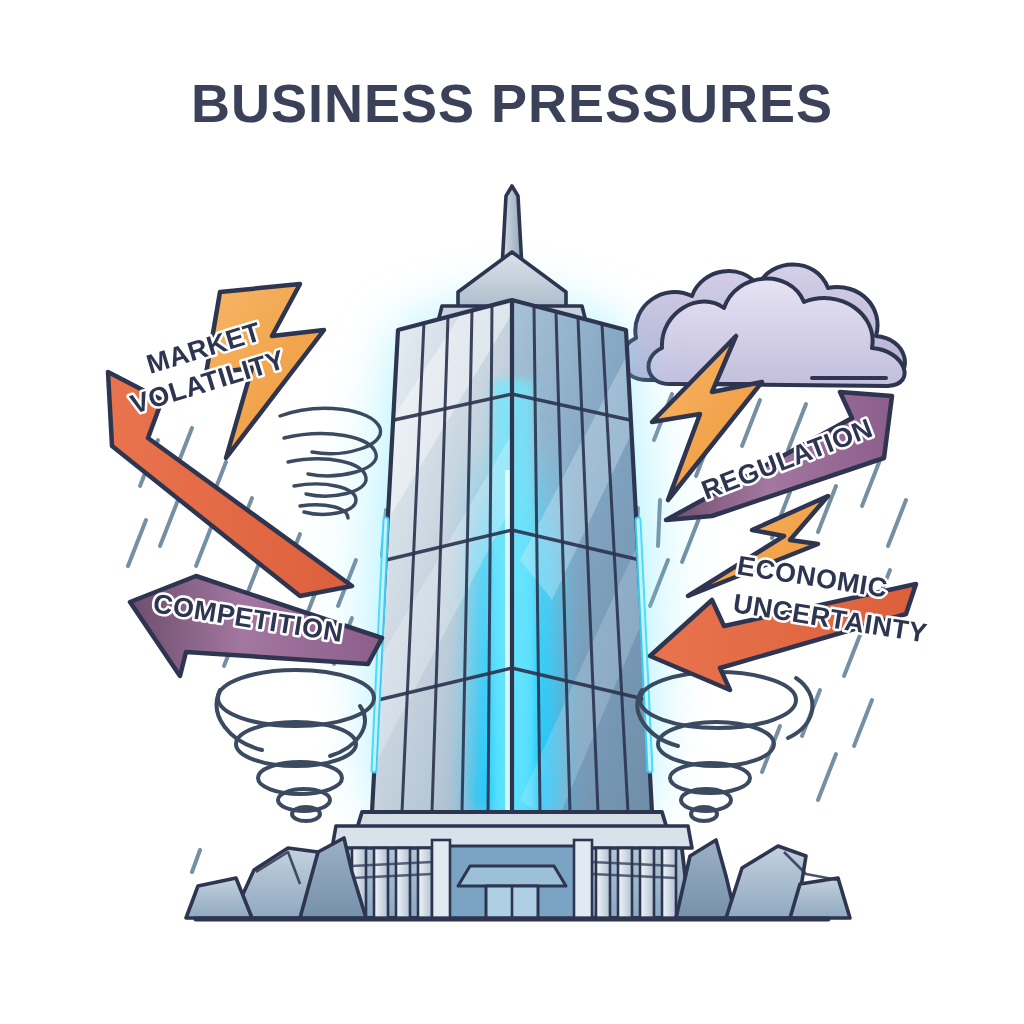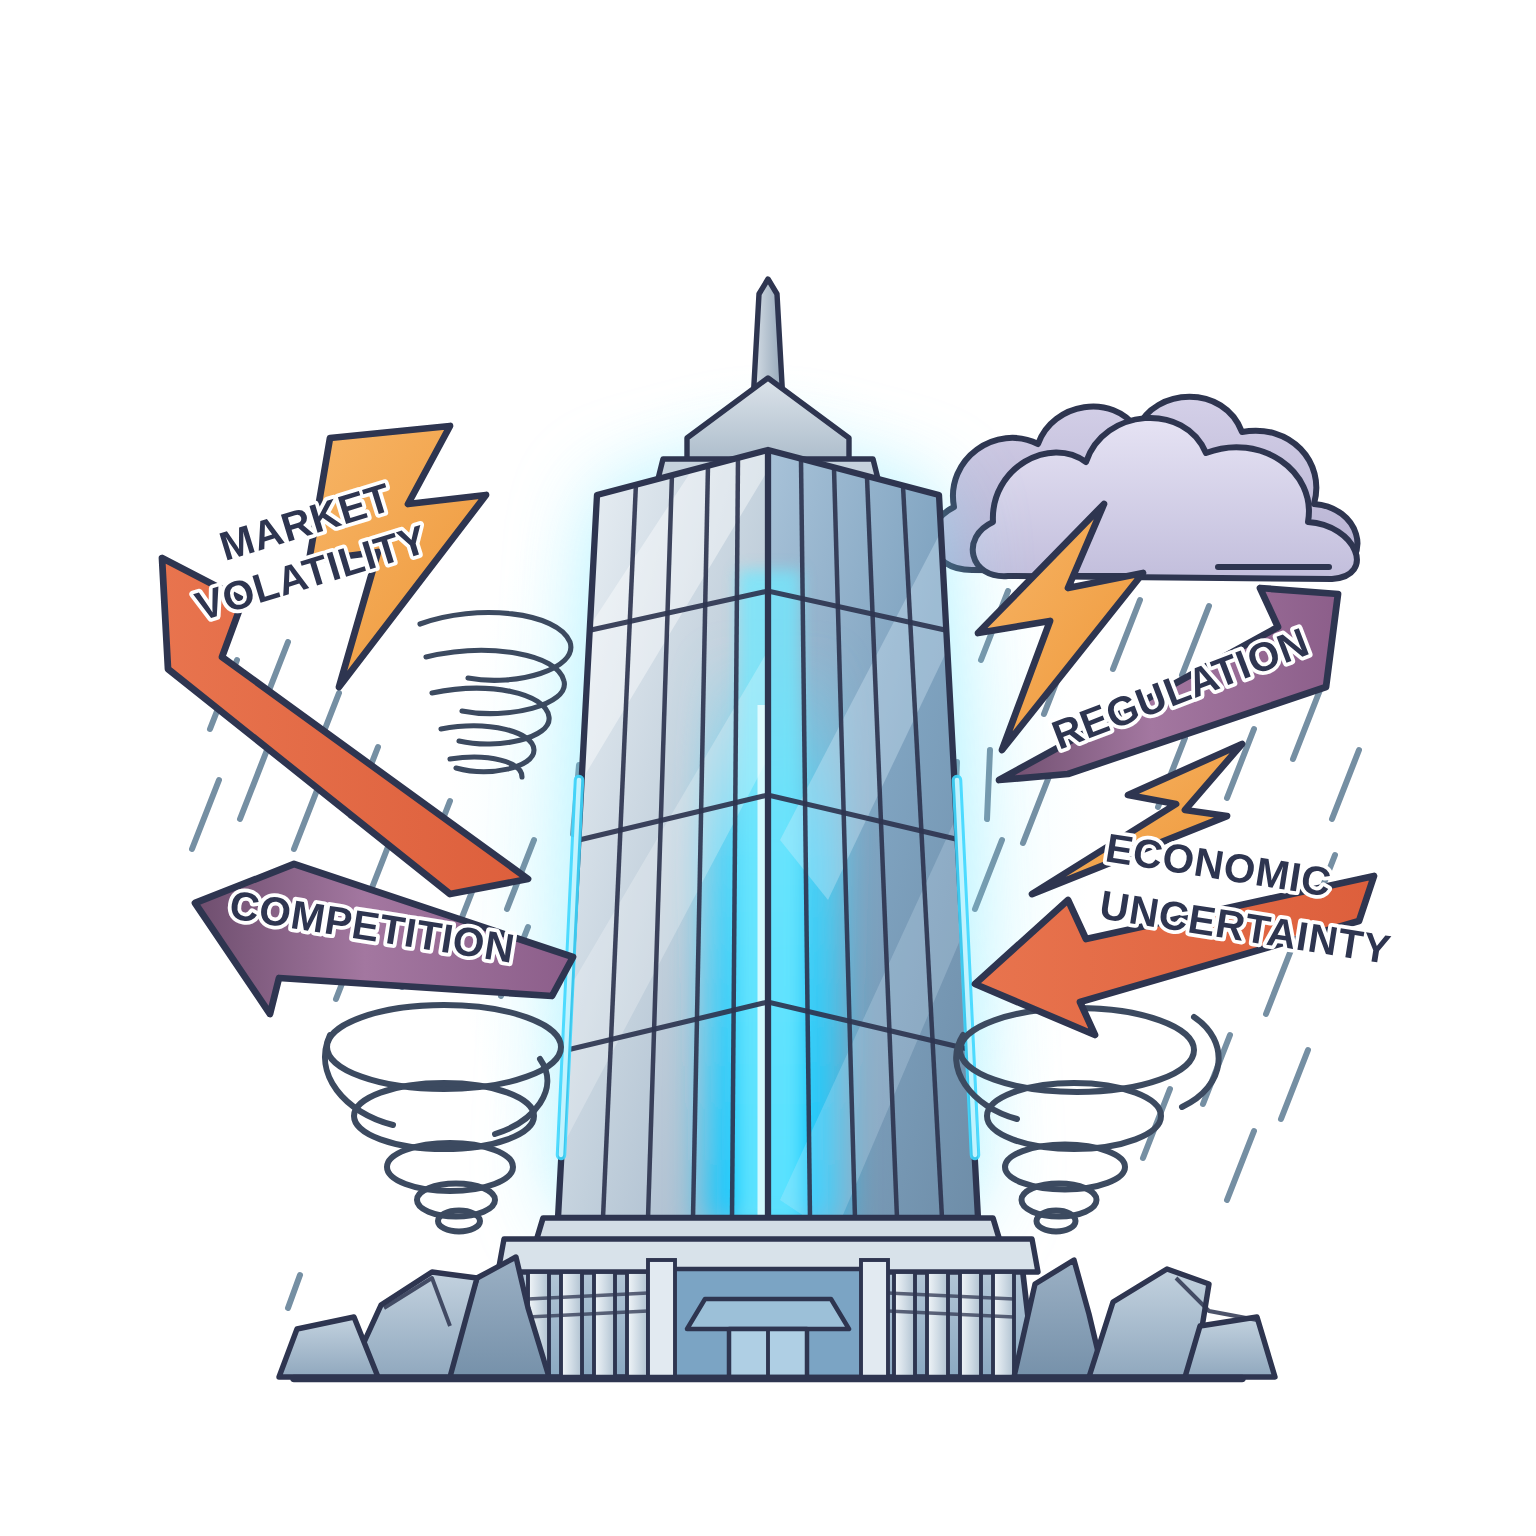--- a/index.html
+++ b/index.html
@@ -18,20 +18,21 @@
     font-family:"Liberation Sans","DejaVu Sans",sans-serif;
     font-weight:700;fill:#2E3550;font-size:27px;letter-spacing:.4px;
     paint-order:stroke fill;stroke:#ffffff;stroke-width:5px;stroke-linejoin:round;
   }
 </style>
 </head>
 <body>
 
 <div id="stage">
 
+  <div id="title">BUSINESS PRESSURES</div>
 
   <svg viewBox="0 0 1024 1024">
     <defs>
 
       <linearGradient id="gGlassL" x1="0" y1="0" x2="1" y2="1">
         <stop offset="0%" stop-color="#EEF3F7"></stop>
         <stop offset="55%" stop-color="#C2D0DC"></stop>
         <stop offset="100%" stop-color="#9FB3C8"></stop>
       </linearGradient>
       <linearGradient id="gGlassR" x1="0" y1="0" x2="1" y2="1">

